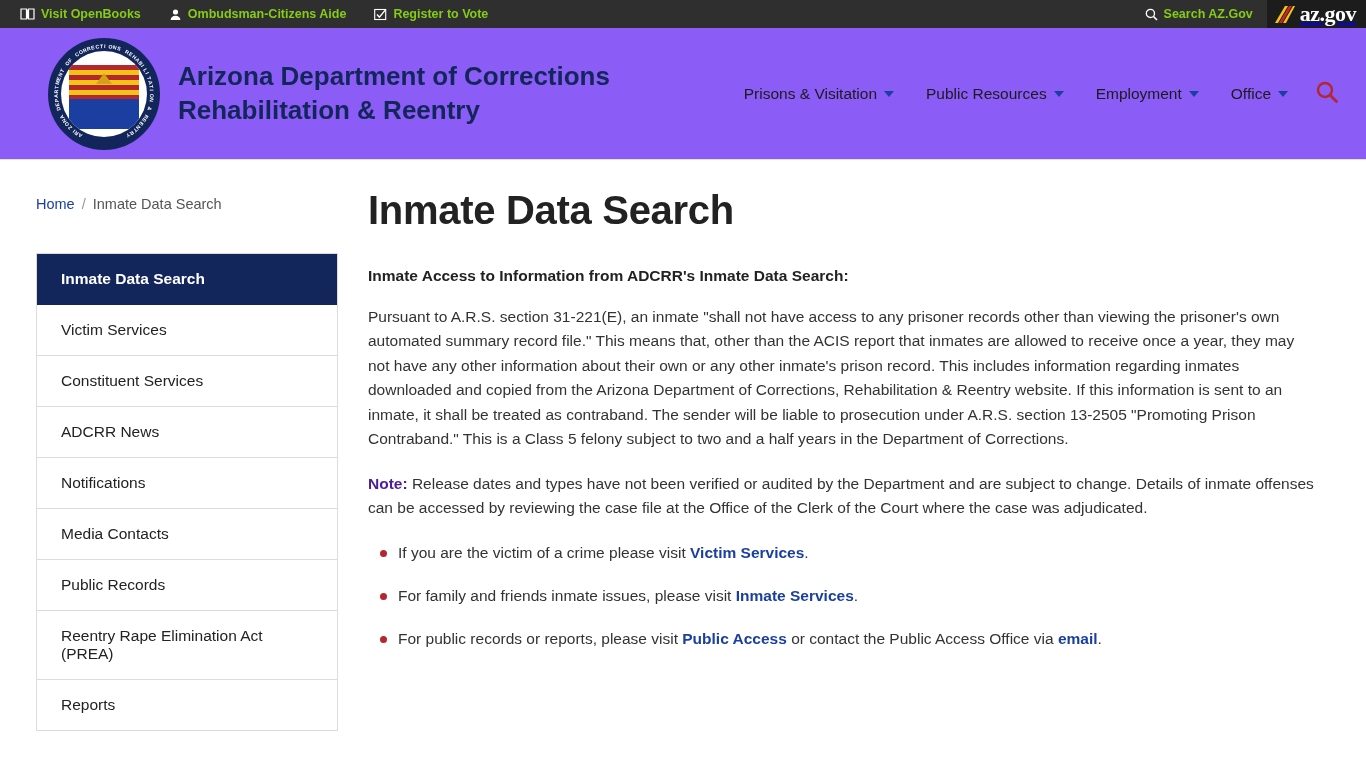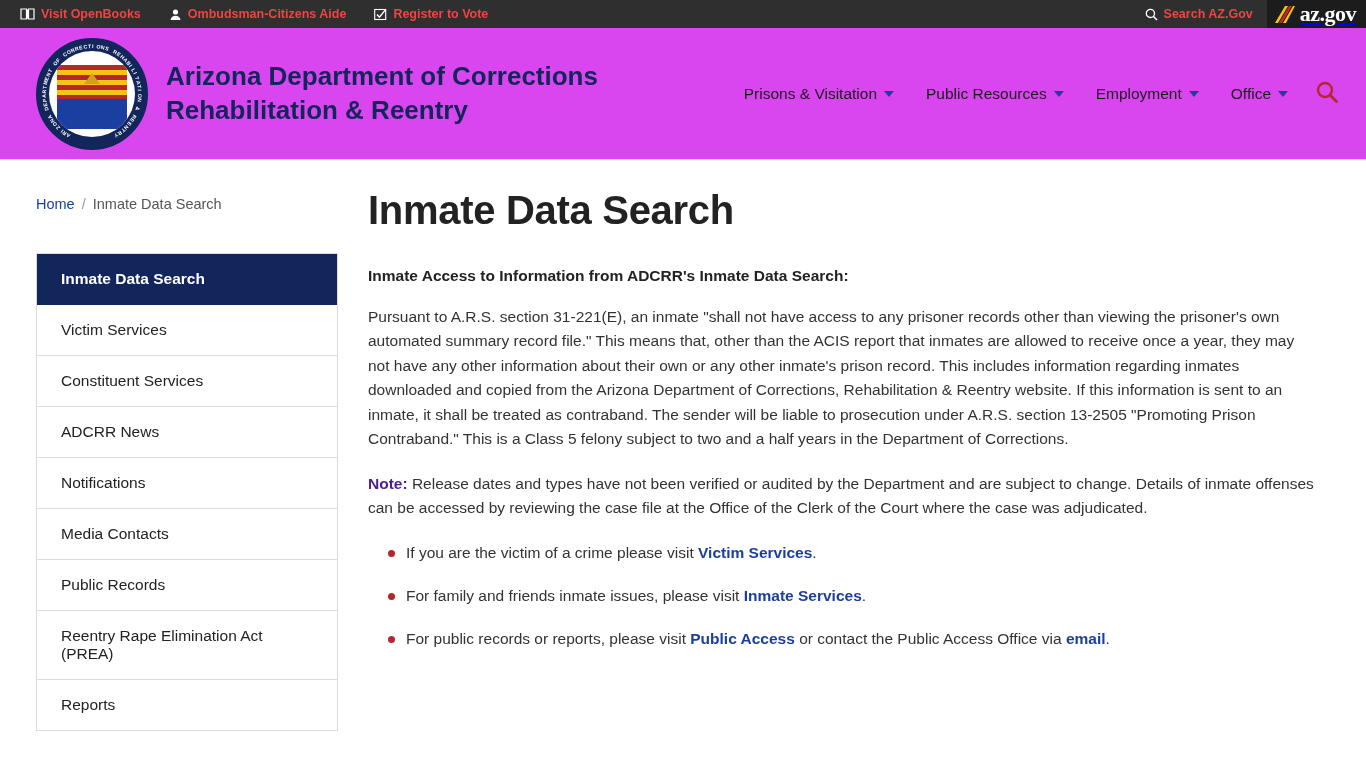--- a/index.html
+++ b/index.html
@@ -20,21 +20,21 @@
     display: flex;
     align-items: center;
     font-size: 12.5px;
     font-weight: bold;
     padding: 0;
   }
   .topbar-left { display: flex; align-items: center; gap: 0; padding-left: 6px; }
   .topbar-right { margin-left: auto; display: flex; align-items: center; height: 28px; }
   .tb-item {
     display: flex; align-items: center; gap: 6px;
-    padding: 0 14px; height: 28px; color: #ef4444; text-decoration: none;
+    padding: 0 14px; height: 28px; color: #84cc16; text-decoration: none;
     white-space: nowrap;
   }
   .tb-icon { display: inline-flex; align-items: center; justify-content: center; }
   .azgov {
     background: #1c1c1c;
     height: 28px;
     display: flex; align-items: center;
     padding: 0 10px 0 8px;
     gap: 5px;
   }
@@ -43,24 +43,24 @@
     font-weight: bold;
     font-size: 22px;
     color: #ffffff;
     letter-spacing: -0.5px;
   }
   .az-flag { width: 20px; height: 17px; position: relative; overflow: hidden; }
 
   
   .header {
     height: 132px;
-    background: #d946ef;
+    background: #8b5cf6;
     display: flex;
     align-items: center;
-    padding: 0 28px 0 36px;
+    padding: 0 28px 0 48px;
     border-bottom: 1px solid #e2e2e2;
     position: relative;
   }
   .logo {
     width: 112px; height: 112px;
     flex: 0 0 112px;
     position: relative;
     margin-right: 18px;
   }
   .logo-outer {
@@ -197,21 +197,21 @@
   }
   .para {
     font-size: 15.5px;
     line-height: 1.58;
     color: #333;
     margin: 0 0 20px 0;
     max-width: 952px;
   }
   .para b { color: #4c1d95; }
   ul.links {
-    margin: 12px; padding: 0; list-style: none;
+    margin: 4px; padding: 0; list-style: none;
   }
   ul.links li {
     position: relative;
     padding-left: 26px;
     font-size: 15.5px;
     line-height: 1.55;
     margin-bottom: 19px;
     color: #333;
   }
   ul.links li::before {

